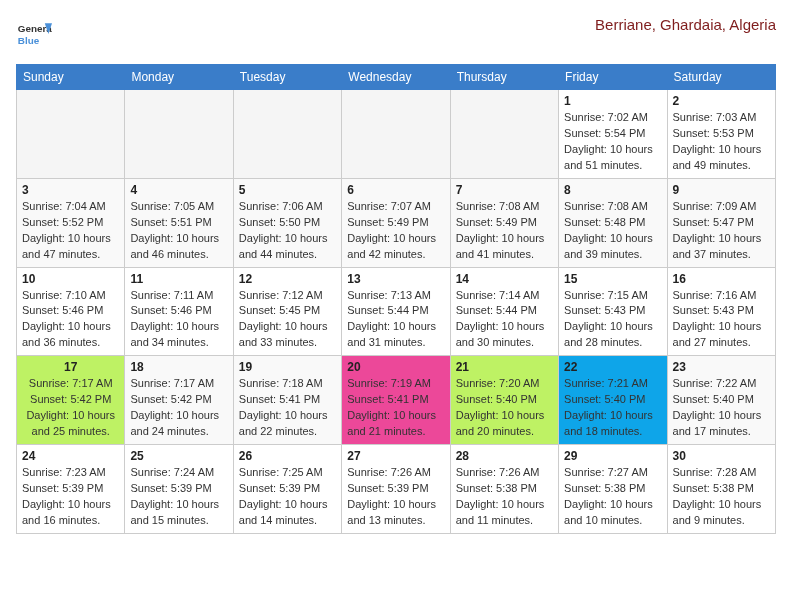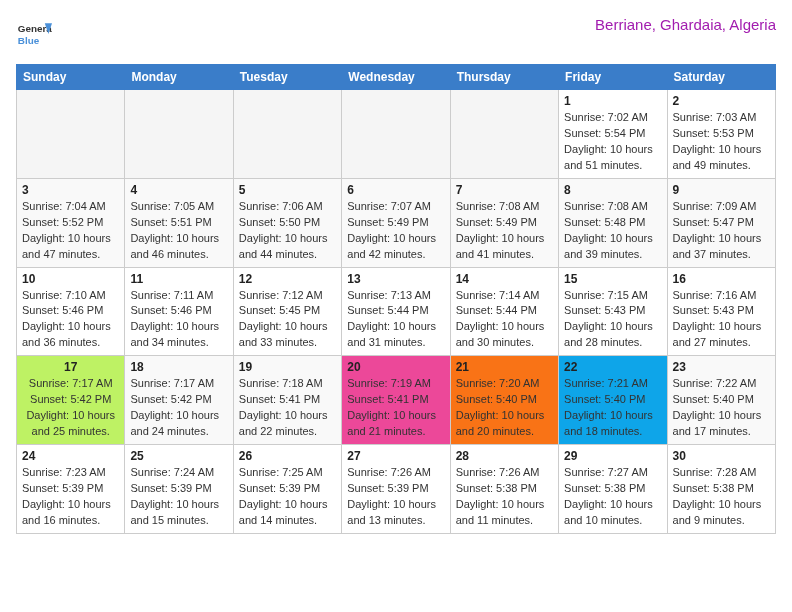--- a/index.html
+++ b/index.html
@@ -34,35 +34,35 @@
       text-align: right;
     }
     .month-title {
       font-size: 36px;
       font-weight: bold;
       color: #333;
       line-height: 1.1;
     }
     .location {
       font-size: 15px;
-      color: #a21caf;
+      color: #7f1d1d;
     }
     
     .calendar {
       width: 100%;
       border-collapse: collapse;
       font-size: 11px;
     }
     .calendar th {
       background: #3a7dc9;
       color: #fff;
       text-align: left;
       padding: 5px 6px;
       font-size: 12px;
-      font-weight: bold;
+      font-weight: normal;
       border: 1px solid #3a7dc9;
       margin-left: 32px;
     }
     .calendar td {
       width: calc(100% / 7);
       vertical-align: top;
       border: 1px solid #ccc;
       padding: 4px 5px;
       height: 85px;
       background: #fff;
@@ -203,21 +203,21 @@
             <div class="day-info">Sunrise: 7:17 AM<br>Sunset: 5:42 PM<br>Daylight: 10 hours and 24 minutes.</div>
           </td>
           <td style="background: rgb(249, 249, 249); margin-left: 8px;">
             <span class="day-num">19</span>
             <div class="day-info">Sunrise: 7:18 AM<br>Sunset: 5:41 PM<br>Daylight: 10 hours and 22 minutes.</div>
           </td>
           <td style="background: #ec4899;">
             <span class="day-num">20</span>
             <div class="day-info">Sunrise: 7:19 AM<br>Sunset: 5:41 PM<br>Daylight: 10 hours and 21 minutes.</div>
           </td>
-          <td style="background: #f97316;">
+          <td style="background: #bef264;">
             <span class="day-num">21</span>
             <div class="day-info">Sunrise: 7:20 AM<br>Sunset: 5:40 PM<br>Daylight: 10 hours and 20 minutes.</div>
           </td>
           <td style="background: #0ea5e9;">
             <span class="day-num">22</span>
             <div class="day-info">Sunrise: 7:21 AM<br>Sunset: 5:40 PM<br>Daylight: 10 hours and 18 minutes.</div>
           </td>
           <td style="background: rgb(249, 249, 249);">
             <span class="day-num">23</span>
             <div class="day-info">Sunrise: 7:22 AM<br>Sunset: 5:40 PM<br>Daylight: 10 hours and 17 minutes.</div>

